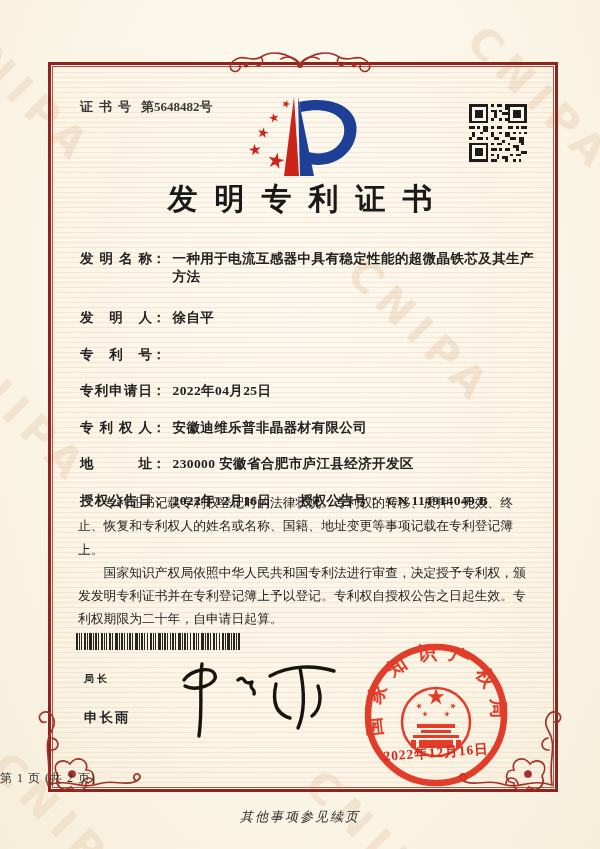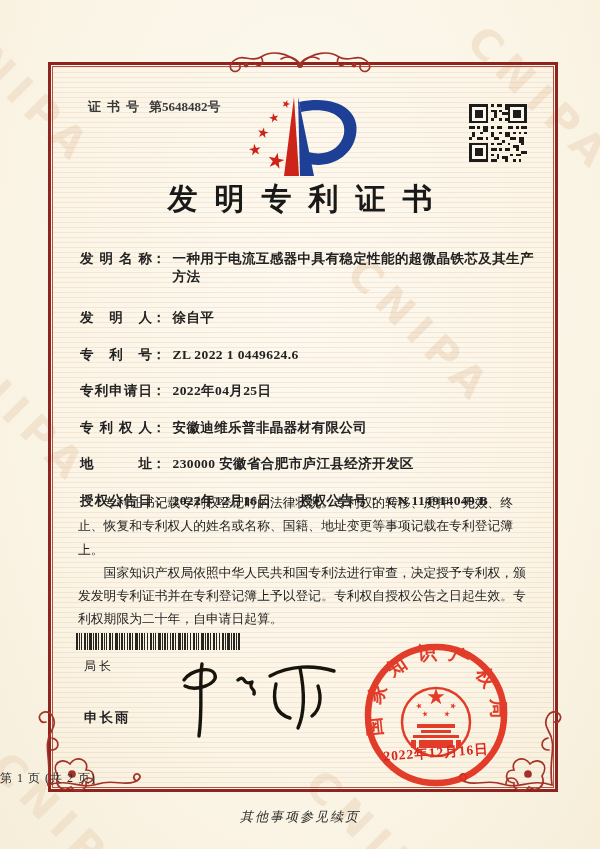--- a/index.html
+++ b/index.html
@@ -14,41 +14,41 @@
     font-weight:700;font-size:42px;letter-spacing:9px;
     color:#eed9c1;opacity:.6;
     transform:rotate(45deg);transform-origin:0 0;white-space:nowrap;
   }
   .frame{position:absolute;left:48px;top:62px;width:504px;height:724px;
     border:3px solid #8f231d;z-index:1;}
   .frame-inner{position:absolute;inset:1px;border:1px solid #b0544a;
     background:repeating-linear-gradient(to bottom, rgba(219,163,120,.20) 0 1px, rgba(255,255,255,0) 1px 5px);}
   .deco{position:absolute;z-index:2;}
   .content{position:absolute;inset:0;z-index:2;}
-  .cert-no{position:absolute;left:88px;top:98px;font-size:13px;font-weight:700;color:#3a3a3a;}
+  .cert-no{position:absolute;left:80px;top:98px;font-size:13px;font-weight:700;color:#3a3a3a;}
   .cert-no .lbl{letter-spacing:6px;margin-right:4px;}
   .logo{position:absolute;left:240px;top:94px;width:128px;height:86px;}
   .qr{position:absolute;left:469px;top:104px;width:58px;height:58px;}
   .title{position:absolute;left:0;right:0;top:179px;text-align:center;
     font-size:30px;font-weight:700;letter-spacing:17px;text-indent:17px;color:#191919;}
   .fields{position:absolute;left:80px;top:250px;width:462px;}
   .frow{display:flex;align-items:flex-start;margin-bottom:19px;
     font-size:13.5px;font-weight:700;color:#222;line-height:1.3;}
   .frow.first{margin-bottom:24px;}
   .flabel{display:inline-block;width:72px;flex:none;text-align:justify;text-align-last:justify;}
   .fcolon{flex:none;margin-right:7px;}
   .fvalue{letter-spacing:.4px;}
   .grant2{margin-left:28px;display:flex;}
   .paras{position:absolute;left:78px;top:492px;width:450px;
     font-size:12.8px;line-height:1.82;color:#1f1f1f;}
   .paras p{margin:0;text-indent:2em;}
   .barcode{position:absolute;left:76px;top:633px;width:164px;height:17px;}
-  .signoff-title{position:absolute;left:84px;top:658px;
-    font-family:"Liberation Sans","DejaVu Sans",sans-serif;font-weight:400;
-    font-size:12px;letter-spacing:3px;color:#222;}
+  .signoff-title{position:absolute;left:84px;top:672px;
+    font-family:"Liberation Sans","DejaVu Sans",sans-serif;font-weight:700;
+    font-size:10px;letter-spacing:3px;color:#222;}
   .signoff-name{position:absolute;left:84px;top:709px;
     font-family:Liberation Mono, monospace;font-weight:700;
     font-size:13.5px;letter-spacing:2px;color:#222;}
   .signature{position:absolute;left:172px;top:652px;width:172px;height:90px;}
   .seal{position:absolute;left:361px;top:640px;width:150px;height:150px;z-index:3;}
   .seal-date{position:absolute;left:-6px;top:104px;width:162px;text-align:center;
     color:#d8281a;font-weight:700;font-size:13.5px;letter-spacing:1px;
     transform:rotate(-4deg);}
   .page-info{position:absolute;left:0;right:0;top:770px;text-align:left;
     font-size:12px;color:#2c2c2c;letter-spacing:1px;}
@@ -199,21 +199,20 @@
         <span class="fvalue">一种用于电流互感器中具有稳定性能的超微晶铁芯及其生产方法</span>
       </div>
       <div class="frow">
         <span class="flabel">发明人</span>
         <span class="fcolon">：</span>
         <span class="fvalue">徐自平</span>
       </div>
       <div class="frow">
         <span class="flabel">专利号</span>
         <span class="fcolon">：</span>
-        <span class="fvalue">ZL 2022 1 0449624.6</span>
       </div>
       <div class="frow">
         <span class="flabel">专利申请日</span>
         <span class="fcolon">：</span>
         <span class="fvalue">2022年04月25日</span>
       </div>
       <div class="frow">
         <span class="flabel">专利权人</span>
         <span class="fcolon">：</span>
         <span class="fvalue">安徽迪维乐普非晶器材有限公司</span>

